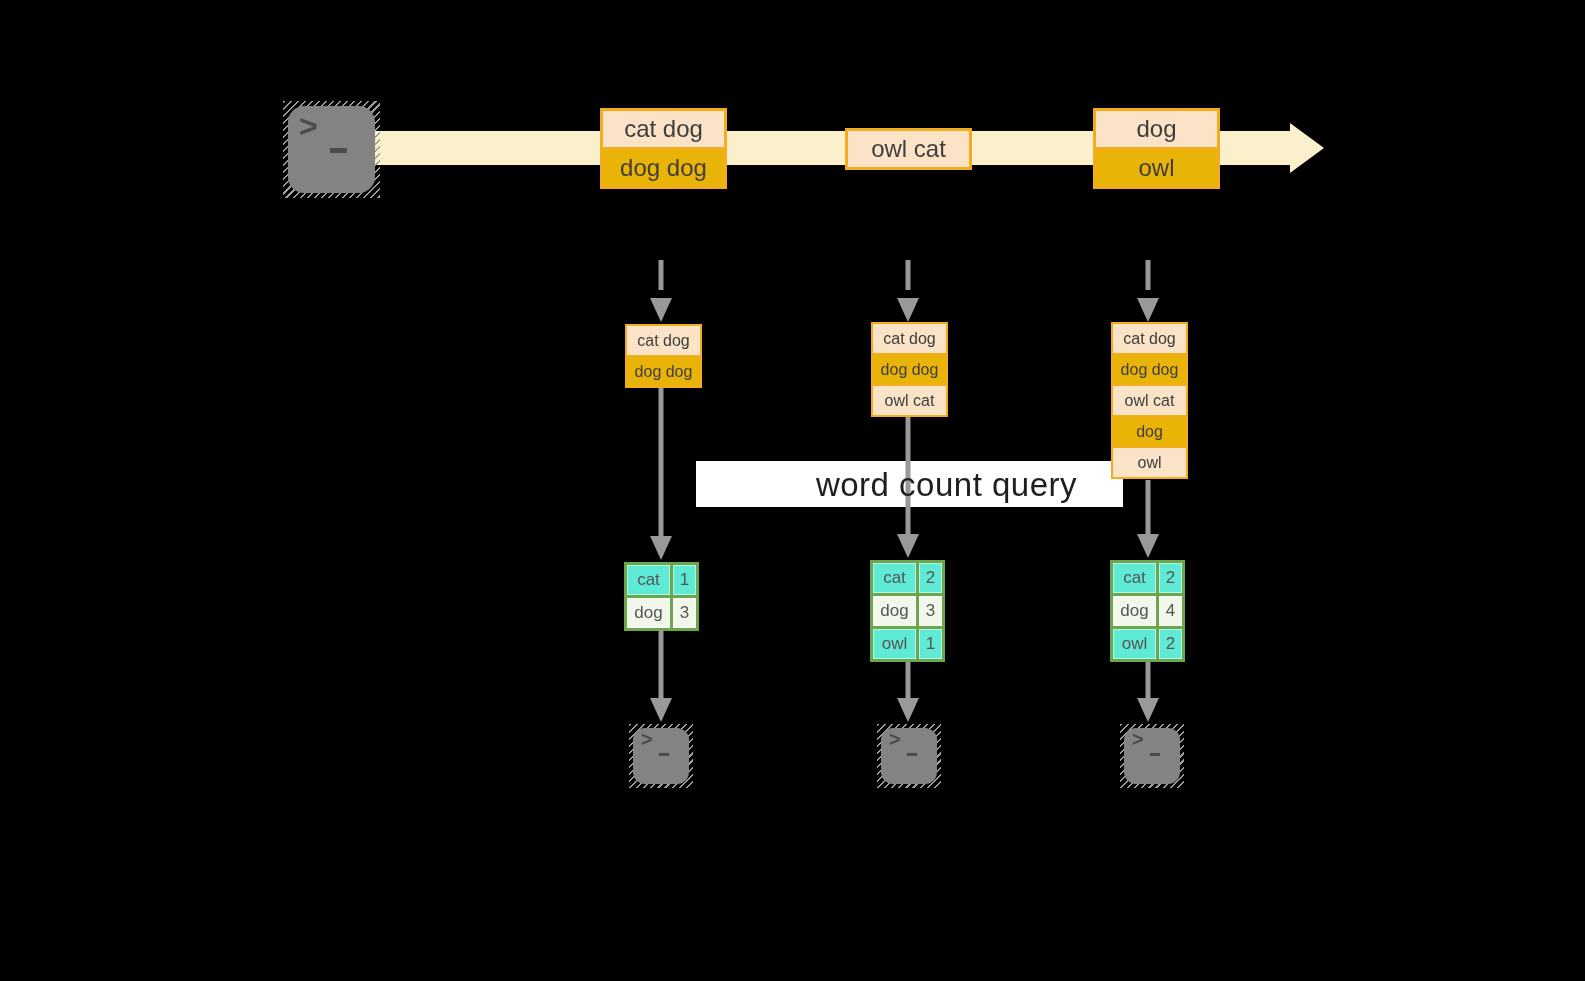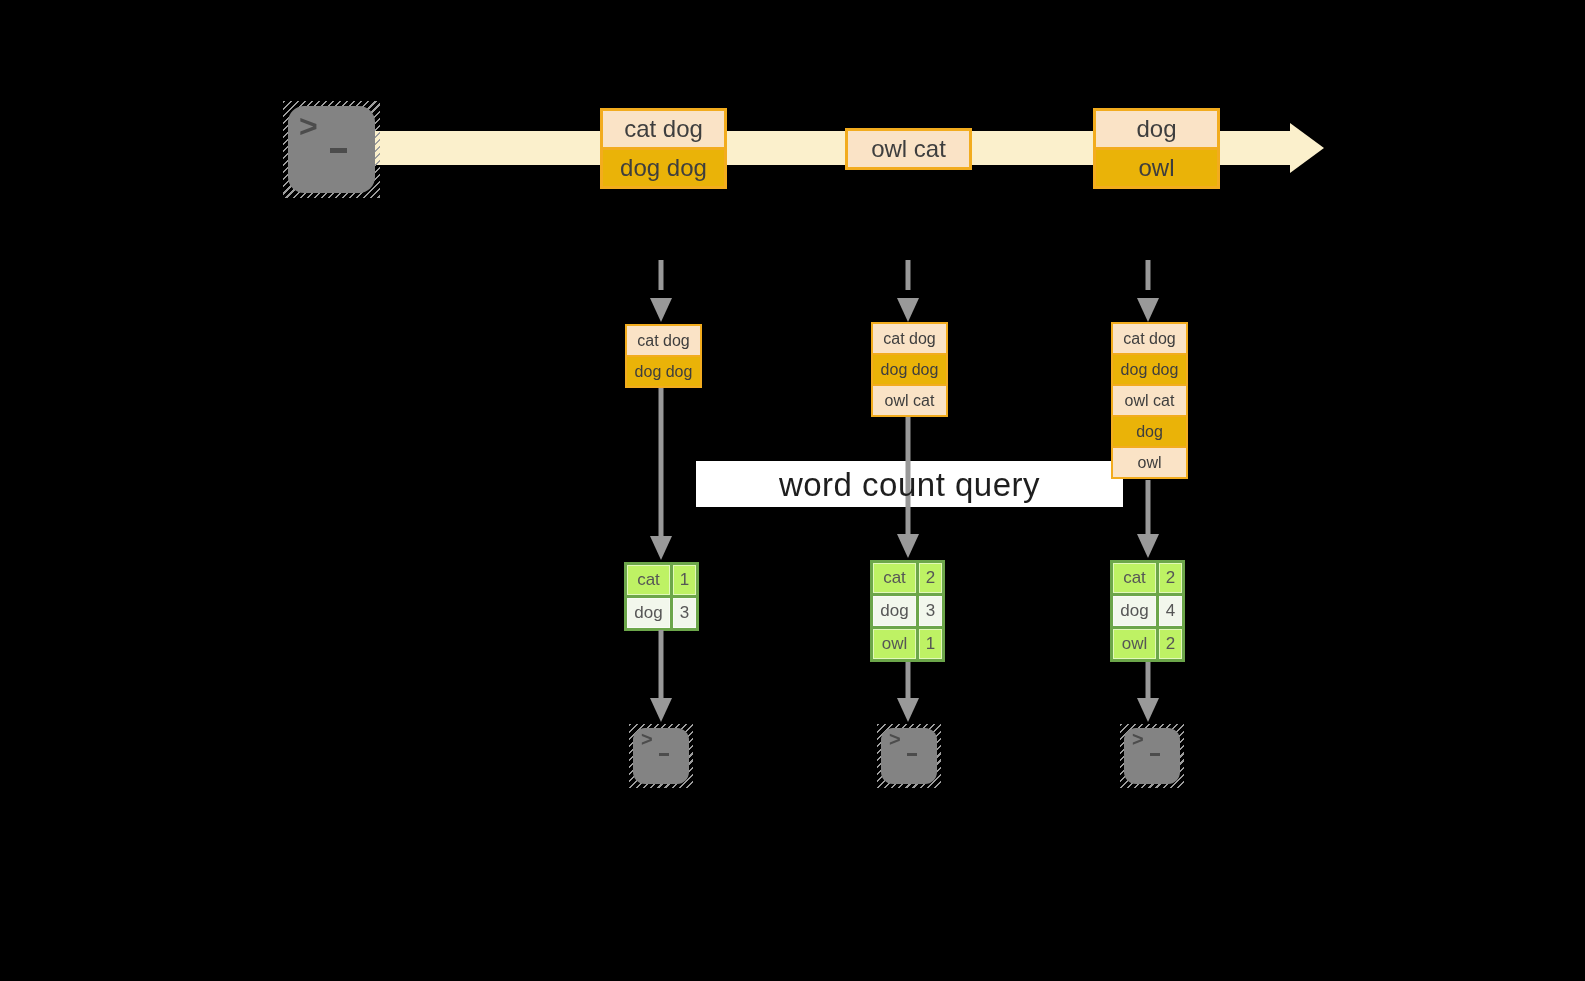--- a/index.html
+++ b/index.html
@@ -37,28 +37,28 @@
   
   .stack{position:absolute;border:2px solid #F2AC1E;z-index:9;}
   .srow{width:73px;height:29px;line-height:29px;text-align:center;
         font-size:16px;color:#3E3E3E;}
   .srow + .srow{border-top:2px solid #F2AC1E;}
 
   
   .banner-bg{position:absolute;left:696px;top:461px;width:427px;height:46px;background:#ffffff;z-index:5;}
   .banner-label{position:absolute;left:696px;top:461px;width:427px;height:46px;line-height:47px;
                 text-align:center;font-size:33px;font-weight:300;color:#1e1e1e;z-index:7;
-                letter-spacing:0.5px;}
+                letter-spacing:0.5px;padding-left:37px;}
 
   
   .ctable{position:absolute;background:#6CA64A;padding:3px;display:grid;
           grid-template-columns:43px 23px;gap:3px;z-index:4;}
   .ccell{height:30px;line-height:30px;text-align:center;font-size:17px;color:#565656;
          box-shadow:inset 0 0 0 1px rgba(255,255,255,0.55);}
-  .gfill-a{background:#bef264;}
+  .gfill-a{background:#5eead4;}
   .gfill-b{background:#F2F7EC;}
 
   
   .arr{position:absolute;z-index:6;}
 </style>
 </head>
 <body>
 
 <div class="canvas">
 

